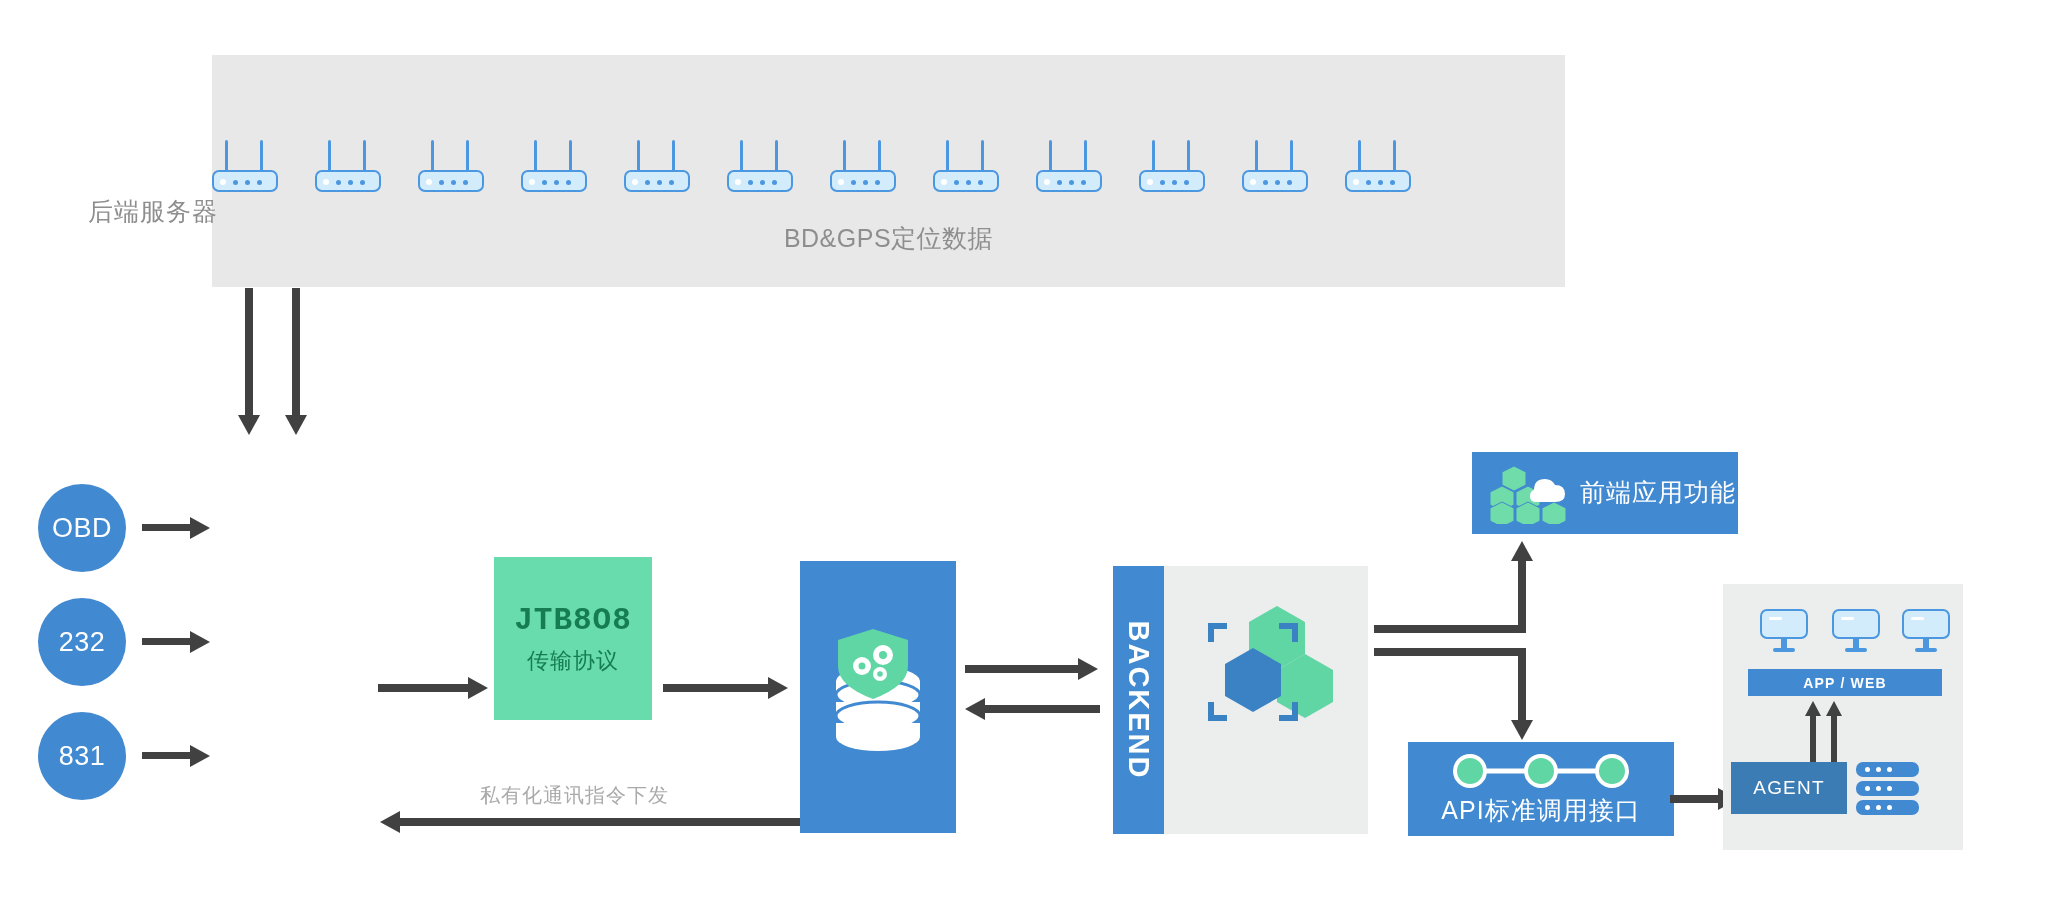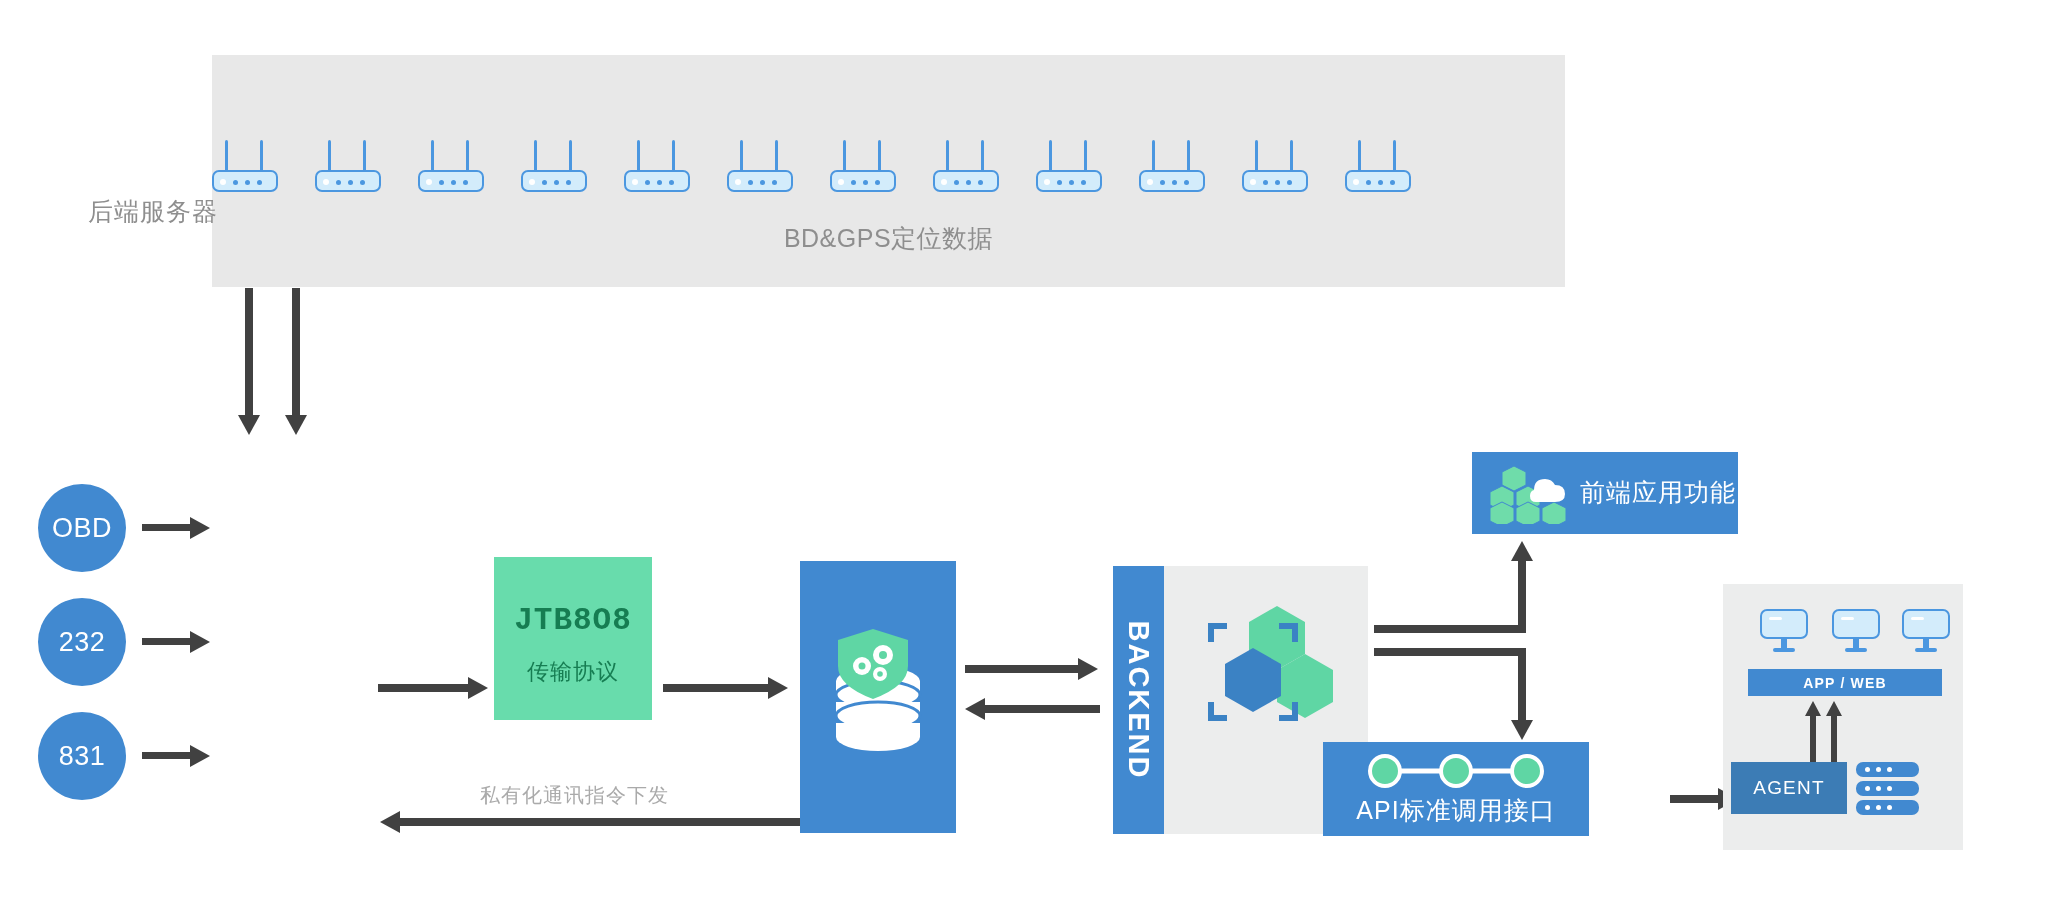--- a/index.html
+++ b/index.html
@@ -42,40 +42,40 @@
   #nbiot-top{position:absolute;left:0;top:0;width:158px;height:166px;background:#4189d0;}
   #nbiot-bot{position:absolute;left:0;top:166px;width:158px;height:214px;background:#3c7cb5;}
   .nb-t1{position:absolute;width:100%;text-align:center;color:#fff;font-weight:bold;
       font-size:31px;letter-spacing:1px;}
   .nb-t2{position:absolute;width:100%;text-align:center;color:#fff;font-size:22px;letter-spacing:1px;}
 
   
   #jtb-box{left:494px;top:557px;width:158px;height:163px;background:#68dcac;font-family:Liberation Mono, monospace;}
   #jtb-t1{position:absolute;left:0;top:46px;width:100%;text-align:center;color:#167d52;
       font-weight:bold;font-size:31px;letter-spacing:1px;}
-  #jtb-t2{position:absolute;left:0;top:100px;width:100%;text-align:center;color:#167d52;font-size:22px;letter-spacing:1px;}
+  #jtb-t2{position:absolute;left:0;top:89px;width:100%;text-align:center;color:#167d52;font-size:22px;letter-spacing:1px;}
 
   
   #db-box{left:800px;top:561px;width:156px;height:272px;background:#4189d0;}
 
   
   #backend-wrap{left:1113px;top:566px;width:255px;height:268px;}
   #backend-bar{position:absolute;left:0;top:0;width:51px;height:268px;background:#4189d0;}
   #backend-bar-txt{position:absolute;left:0;top:0;width:268px;height:51px;
       transform:rotate(90deg);transform-origin:0 0;left:51px;
       color:#fff;font-weight:bold;font-size:29px;letter-spacing:2px;
       display:flex;align-items:center;justify-content:center;}
   #backend-panel{position:absolute;left:51px;top:0;width:204px;height:268px;background:#eceded;}
   #backend-label{position:absolute;left:51px;top:195px;width:204px;text-align:center;
       font-size:25px;color:#8e8e8e;letter-spacing:1px;}
 
   
   #frontend-box{left:1472px;top:452px;width:266px;height:82px;background:#4189d0;}
   #frontend-label{position:absolute;left:108px;top:24px;color:#fff;font-size:25px;letter-spacing:1px;}
-  #api-box{left:1323px;top:742px;width:266px;height:94px;background:#4189d0;}
+  #api-box{left:1408px;top:742px;width:266px;height:94px;background:#4189d0;}
   #api-label{position:absolute;left:0;top:52px;width:100%;text-align:center;color:#fff;font-size:25px;letter-spacing:1px;}
 
   
   #right-panel{left:1723px;top:584px;width:240px;height:266px;background:#eceded;}
   .monitor{position:absolute;width:48px;height:46px;}
   .monitor .scr{position:absolute;left:0;top:0;width:48px;height:30px;
       background:#d3ecfb;border:2.5px solid #4b97e0;border-radius:7px;box-sizing:border-box;}
   .monitor .gl{position:absolute;left:7px;top:6px;width:13px;height:3px;background:#ffffff;border-radius:2px;}
   .monitor .neck{position:absolute;left:21px;top:30px;width:6px;height:10px;background:#4b97e0;}
   .monitor .base{position:absolute;left:13px;top:39px;width:22px;height:4px;background:#4b97e0;border-radius:2px;}

